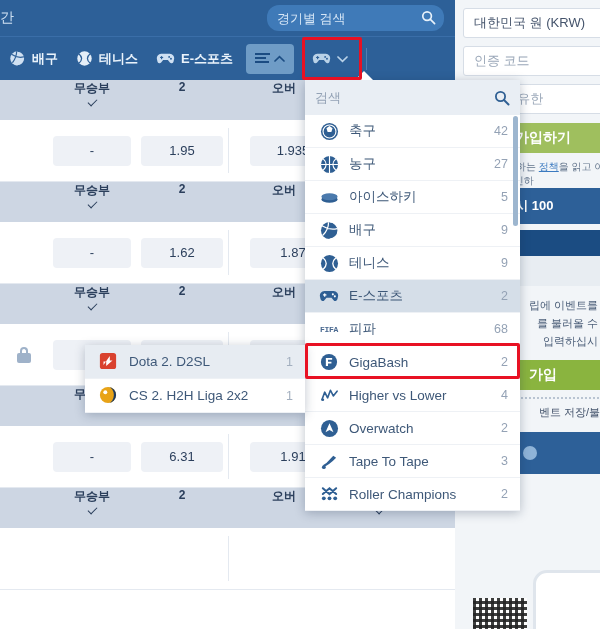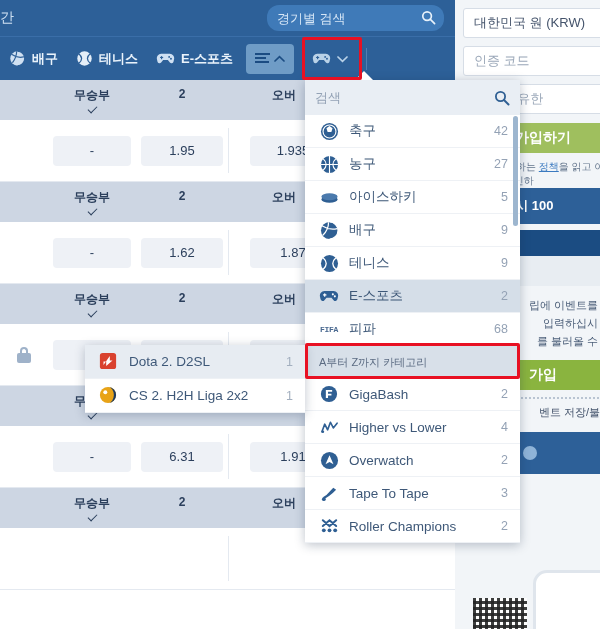--- a/index.html
+++ b/index.html
@@ -14,21 +14,20 @@
   
   .bet-area {
     position: absolute; left: 0; top: 0; width: 455px; height: 629px;
     background: #ffffff;
   }
   .bet-rows { position: absolute; left: 0; top: 80px; width: 455px; }
   .odds-header {
     display: flex; align-items: flex-start;
     height: 40px; background: #cdd6e3;
     color: #2b3f5c; font-size: 12px; font-weight: 600;
-    padding-top: 7px;
   }
   .odds-header .cell {
     text-align: center; position: relative;
   }
   .oh-c1 { width: 48px; }
   .oh-c2 { width: 88px; }
   .oh-c3 { width: 92px; }
   .oh-c4 { width: 112px; }
   .oh-c5 { width: 80px; }
   .chev {
@@ -436,22 +435,22 @@
     </div>
     <div class="rp-blue2">
       <span>째 입금 시 100</span>
     </div>
     <div class="rp-blue">
       <span>립</span>
     </div>
     <div class="rp-white-gap"></div>
     <div class="rp-note">
       <div>립에 이벤트를</div>
+      <div>를 불러올 수</div>
       <div>입력하십시</div>
-      <div>를 불러올 수</div>
     </div>
     <div class="rp-green2">
       <span>가입</span>
     </div>
     <div class="rp-dashed"></div>
     <div class="rp-small">
       <span>벤트 저장/불</span>
     </div>
     <div class="rp-darkbar">
       <span>oid</span>
@@ -606,23 +605,20 @@
       <span class="dd-label">E-스포츠</span>
       <span class="dd-count">2</span>
     </div>
 
     <div class="dd-item">
       <span class="dd-ico fifa-ico">FIFA</span>
       <span class="dd-label">피파</span>
       <span class="dd-count">68</span>
     </div>
 
-    <div class="dd-section az">
-      <span>A부터 Z까지 카테고리</span>
-    </div>
 
     <div class="dd-item">
       <span class="dd-ico">
         <svg width="18" height="18" viewBox="0 0 20 20">
           <circle cx="10" cy="10" r="9" fill="#2f5f93"></circle>
           <path d="M6.5 5.5h7v2h-4.6v2.2h3.8v2h-3.8v2.8h-2.4z" fill="#fff"></path>
         </svg>
       </span>
       <span class="dd-label">GigaBash</span>
       <span class="dd-count">2</span>

